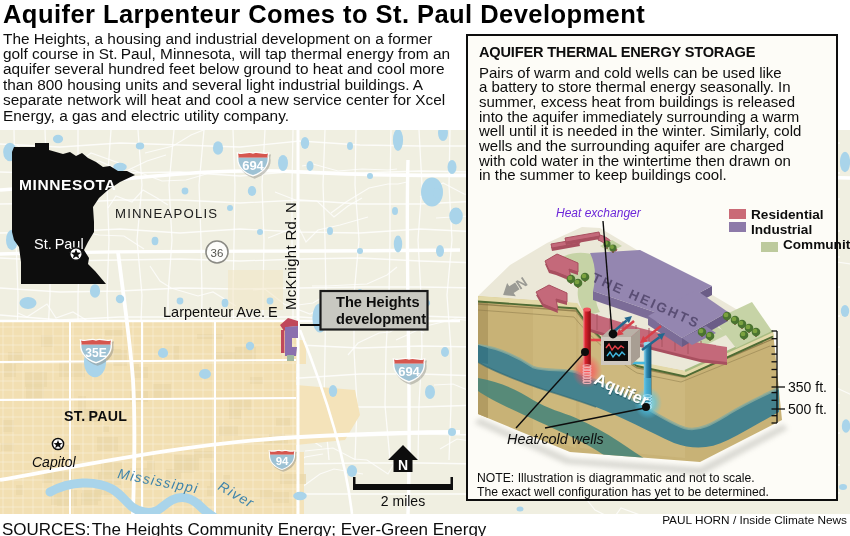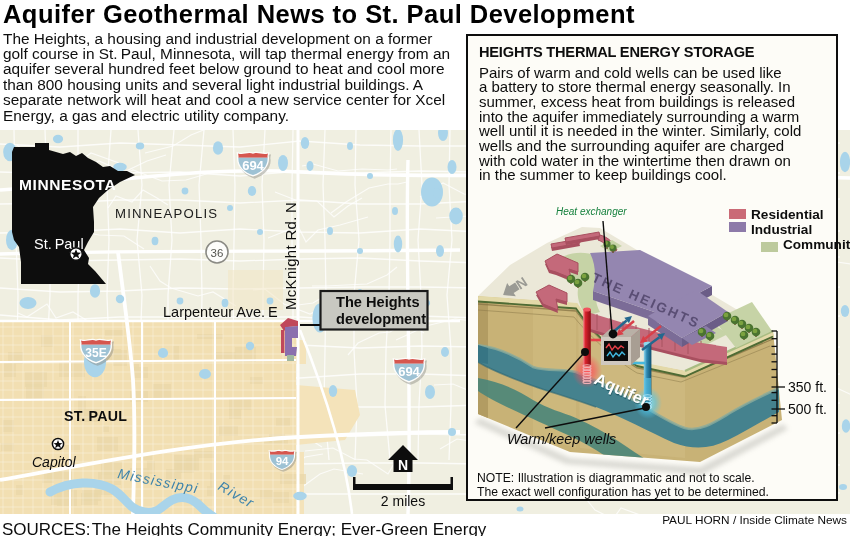--- a/index.html
+++ b/index.html
@@ -3,21 +3,21 @@
 <meta charset="utf-8">
 <style>
   html,body{margin:0;padding:0;}
   body{width:850px;height:536px;position:relative;background:#ffffff;overflow:hidden;
        font-family:"Liberation Sans",sans-serif;}
   .abs{position:absolute;}
 </style>
 </head>
 <body>
 
-<div class="abs" style="left:3px;top:1px;font-weight:bold;font-size:25.5px;line-height:26px;color:#000;white-space:nowrap;letter-spacing:0.45px;">Aquifer Geothermal News to St. Paul Development</div>
+<div class="abs" style="left:3px;top:1px;font-weight:bold;font-size:25.5px;line-height:26px;color:#000;white-space:nowrap;letter-spacing:0.45px;">Aquifer Larpenteur Comes to St. Paul Development</div>
 
 <div class="abs" style="left:3px;top:30.5px;font-size:15.4px;line-height:15.45px;color:#0e0e0e;white-space:nowrap;">The Heights, a housing and industrial development on a former<br>golf course in St. Paul, Minnesota, will tap thermal energy from an<br>aquifer several hundred feet below ground to heat and cool more<br>than 800 housing units and several light industrial buildings. A<br>separate network will heat and cool a new service center for Xcel<br>Energy, a gas and electric utility company.</div>
 
 <svg class="abs" style="left:0;top:130px;" width="850" height="384" viewBox="0 130 850 384" xmlns="http://www.w3.org/2000/svg">
 
   <rect x="0" y="130" width="850" height="384" fill="#f0efe1"></rect>
   <g>
 <path d="M0,144 L60,147 L120,143 L180,145 L240,147 L300,141 L360,145 L420,146 L480,146 L540,145 L600,142 L660,143 L720,141 L780,146 L840,143" fill="none" stroke="#ffffff" stroke-width="1.3" opacity="0.8"></path>
 <path d="M0,172 L60,174 L120,173 L180,172 L240,176 L300,171 L360,173 L420,171 L480,172 L540,172 L600,171 L660,172 L720,175 L780,172 L840,173" fill="none" stroke="#ffffff" stroke-width="1.3" opacity="0.8"></path>
 <path d="M0,204 L60,203 L120,200 L180,200 L240,203 L300,200 L360,204 L420,204 L480,201 L540,199 L600,201 L660,204 L720,203 L780,201 L840,199" fill="none" stroke="#ffffff" stroke-width="1.3" opacity="0.8"></path>
@@ -387,34 +387,34 @@
 <rect x="354" y="484" width="98" height="6" fill="#0d0d0d"></rect>
 <rect x="353" y="477" width="2.5" height="13" fill="#0d0d0d"></rect>
 <rect x="450.5" y="477" width="2.5" height="13" fill="#0d0d0d"></rect>
 
 <text x="403" y="506" text-anchor="middle" fill="#0d0d0d" font-size="14">2 miles</text>
 
 </svg>
 
 <div class="abs" style="left:466px;top:34px;width:368px;height:463px;background:#fdfcf7;border:2.5px solid #0d0d0d;"></div>
 
-<div class="abs" style="left:479px;top:44px;font-size:14.6px;font-weight:bold;color:#0d0d0d;letter-spacing:-0.2px;">HEIGHTS THERMAL ENERGY STORAGE</div>
+<div class="abs" style="left:479px;top:44px;font-size:14.6px;font-weight:bold;color:#0d0d0d;letter-spacing:-0.2px;">AQUIFER THERMAL ENERGY STORAGE</div>
 
 <div class="abs" style="left:479px;top:65.5px;font-size:15px;line-height:14.7px;color:#0d0d0d;white-space:nowrap;">Pairs of warm and cold wells can be used like<br>a battery to store thermal energy seasonally. In<br>summer, excess heat from buildings is released<br>into the aquifer immediately surrounding a warm<br>well until it is needed in the winter. Similarly, cold<br>wells and the surrounding aquifer are charged<br>with cold water in the wintertime then drawn on<br>in the summer to keep buildings cool.</div>
 
 <div class="abs" style="left:729px;top:206.5px;font-size:13.6px;font-weight:bold;color:#0d0d0d;">
 
   <div style="display:flex;align-items:center;height:15px;"><span style="width:17px;height:10px;background:#ca6a76;display:inline-block;margin-right:5px;"></span>Residential</div>
 
   <div style="display:flex;align-items:flex-start;height:15px;"><span style="width:17px;height:10px;background:#8d7aa9;display:inline-block;margin-right:5px;"></span>Industrial</div>
 
   <div style="display:flex;align-items:flex-end;height:15px;padding-left:32px;"><span style="width:17px;height:10px;background:#bdca9d;display:inline-block;margin-right:5px;"></span>Community</div>
 </div>
 
-<div class="abs" style="left:556px;top:206px;font-size:10px;font-style:italic;color:#15803d;">Heat exchanger</div>
+<div class="abs" style="left:556px;top:206px;font-size:12px;font-style:italic;color:#6d28d9;">Heat exchanger</div>
 
 <svg class="abs" style="left:466px;top:218px;" width="373" height="260" viewBox="466 218 373 260" xmlns="http://www.w3.org/2000/svg">
   <defs>
 <radialGradient id="redglow" cx="50%" cy="50%" r="50%">
  <stop offset="0%" stop-color="#ff4b57" stop-opacity="0.95"></stop>
  <stop offset="55%" stop-color="#ff4b57" stop-opacity="0.5"></stop>
  <stop offset="100%" stop-color="#ff4b57" stop-opacity="0"></stop>
 </radialGradient>
 <radialGradient id="blueglow" cx="50%" cy="50%" r="50%">
  <stop offset="0%" stop-color="#7fe4ff" stop-opacity="0.95"></stop>
@@ -628,19 +628,19 @@
 <line x1="603" y1="221" x2="612" y2="332" stroke="#0d0d0d" stroke-width="1.4"></line>
 <circle cx="613" cy="334" r="4.4" fill="#0d0d0d"></circle>
 
 <path d="M516,428 L584,353" stroke="#0d0d0d" stroke-width="1.4" fill="none"></path>
 <path d="M545,428 L645,408" stroke="#0d0d0d" stroke-width="1.4" fill="none"></path>
 <circle cx="585" cy="352" r="4" fill="#0d0d0d"></circle>
 <circle cx="646" cy="407" r="4" fill="#0d0d0d"></circle>
 
 </svg>
 
-<div class="abs" style="left:507px;top:430.5px;font-size:14.4px;font-style:italic;color:#0d0d0d;">Warm/keep wells</div>
+<div class="abs" style="left:507px;top:430.5px;font-size:14.4px;font-style:italic;color:#0d0d0d;">Heat/cold wells</div>
 
 <div class="abs" style="left:477px;top:470.5px;font-size:12.2px;line-height:14.2px;color:#0d0d0d;">NOTE: Illustration is diagrammatic and not to scale.<br>The exact well configuration has yet to be determined.</div>
 
 <div class="abs" style="left:2px;top:519.5px;font-size:17px;letter-spacing:-0.05px;color:#0d0d0d;">SOURCES: The Heights Community Energy; Ever-Green Energy</div>
 
 <div class="abs" style="right:3px;top:513px;font-size:11.8px;color:#0d0d0d;">PAUL HORN / Inside Climate News</div>
 
 </body></html>

